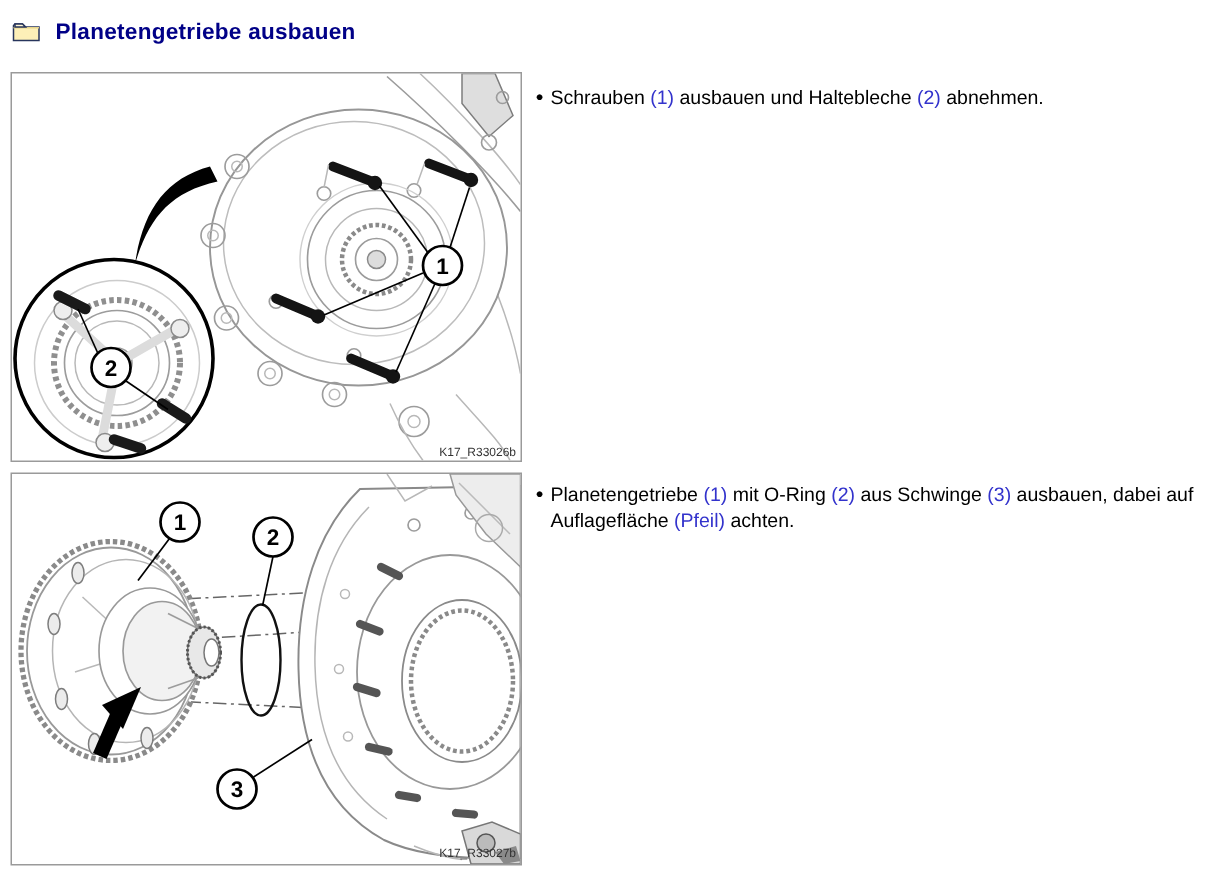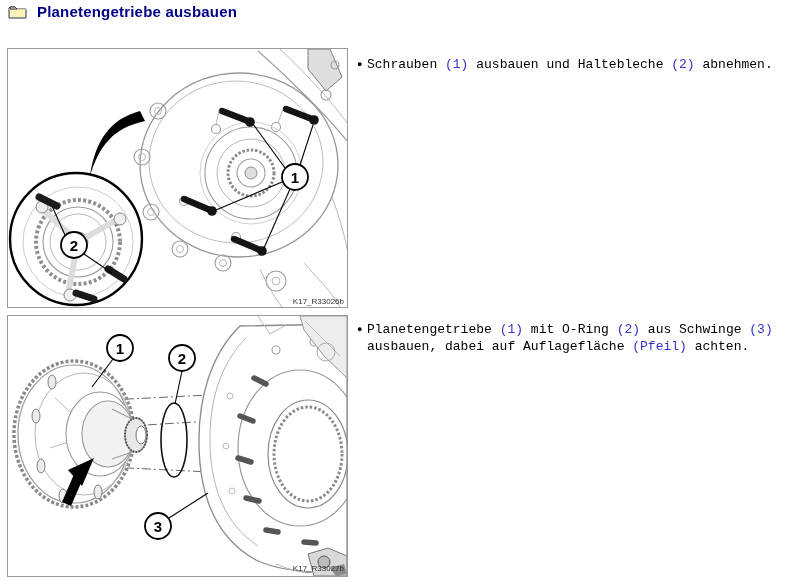--- a/index.html
+++ b/index.html
@@ -5,22 +5,22 @@
   html,body{margin:0;padding:0;background:#fff;}
   body{
     position:relative;
     width:809px;height:586px;
     font-family:"Liberation Sans", sans-serif;
     color:#000;
     overflow:hidden;
   }
   
   .header{
-    position:absolute;left:8px;top:3px;
-    display:flex;align-items:center;gap:9px;
+    position:absolute;left:8px;top:13px;
+    display:flex;gap:9px;
   }
   .folder{width:20px;height:16px;display:inline-block;}
   .page-title{
     font-size:15px;font-weight:bold;color:#000087;
     letter-spacing:.2px;
   }
   
   .figure{
     position:absolute;left:7px;width:339px;
     border:1px solid #9a9a9a;background:#fff;
@@ -34,21 +34,21 @@
     font-size:13px;line-height:17px;
     display:flex;
   }
   #step-1{top:56px;}
   #step-2{top:321px;}
   .bullet{
     flex:0 0 10px;
     font-size:9px;line-height:17px;text-align:left;
     color:#000;
   }
-  .step-body{flex:1;font-family:Liberation Mono, monospace;}
+  .step-body{flex:1;}
   .step-body .ref{color:#3333CC;cursor:pointer;}
   .step-body .plain{color:#000;}
   
   .ln{stroke:#9c9c9c;fill:none;stroke-width:1.1;}
   .ln2{stroke:#b8b8b8;fill:none;stroke-width:1;}
   .callout-circle{fill:#fff;stroke:#000;stroke-width:1.8;}
   .callout-num{font-family:"Liberation Sans",sans-serif;font-size:15px;font-weight:bold;fill:#000;}
   .leader{stroke:#000;stroke-width:1.1;fill:none;}
   .caption{font-family:"Liberation Sans",sans-serif;font-size:8px;fill:#333;}
 </style>

